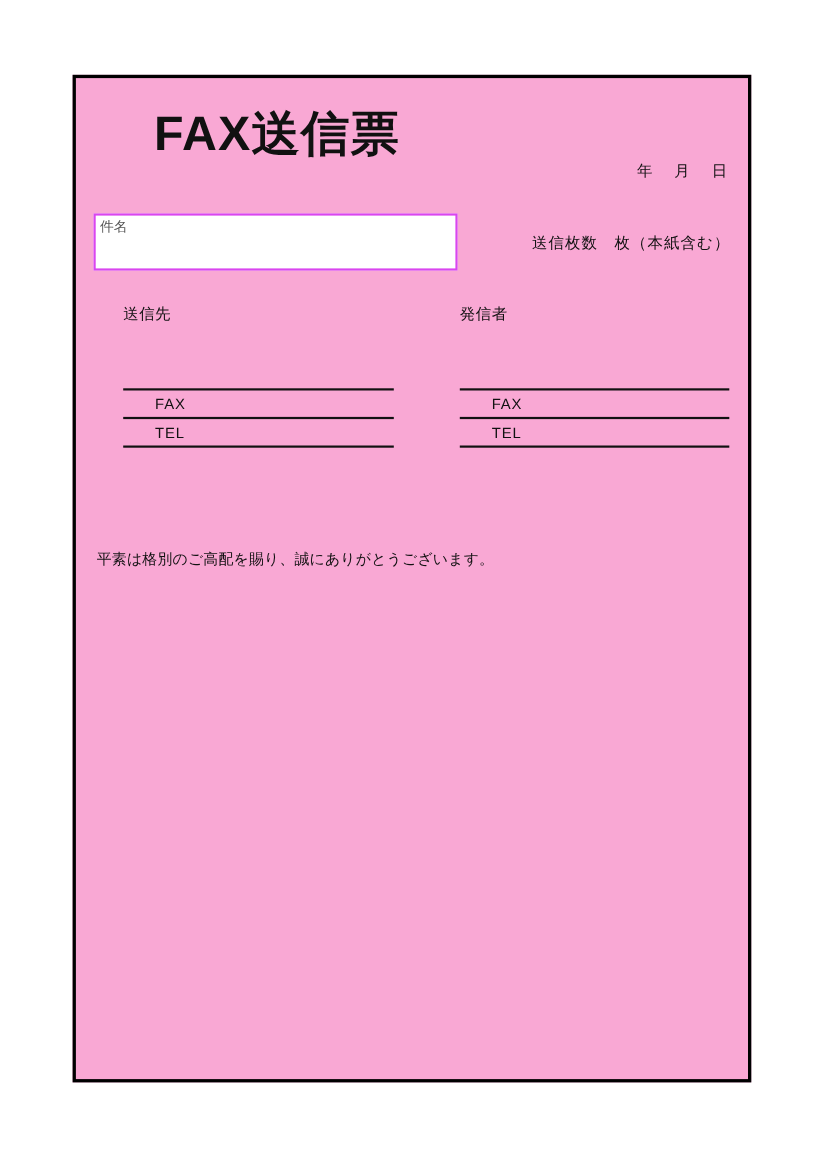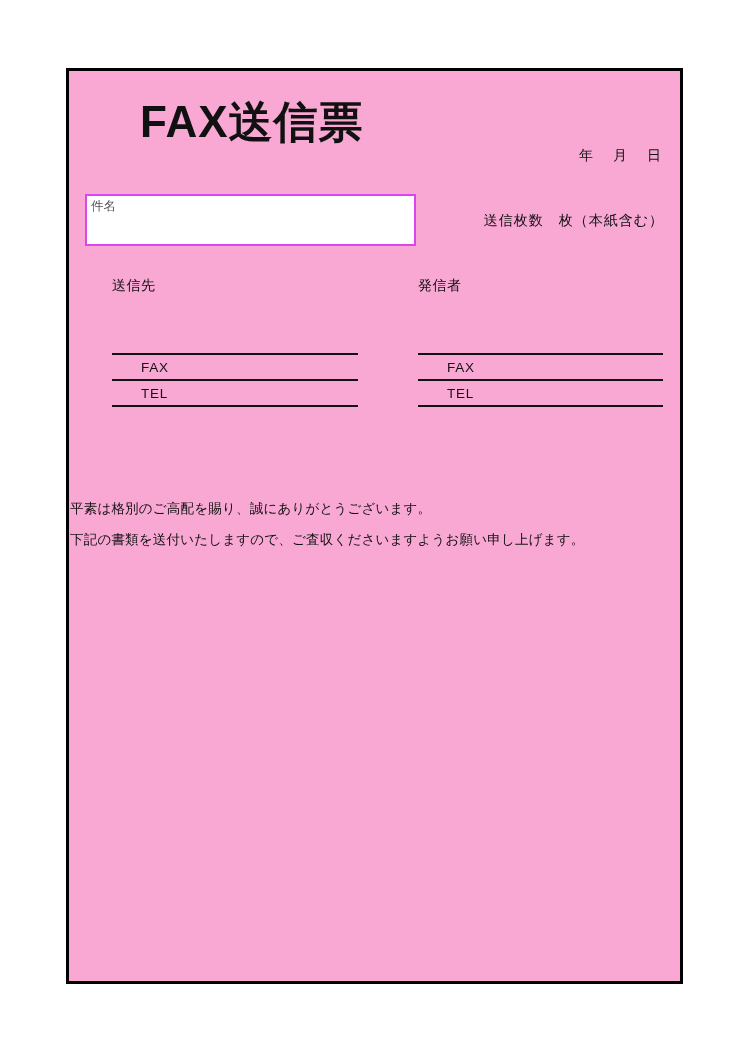--- a/index.html
+++ b/index.html
@@ -98,21 +98,21 @@
   }
   .row-name { height: 56px; }
   .row-line {
     height: 24px;
     padding-left: 29px;
     font-size: 13.5px;
     letter-spacing: 0.8px;
   }
   .greeting {
     position: absolute;
-    left: 1px;
+    left: 19px;
     top: 431px;
   }
   .greeting p {
     margin: 0 0 17px 0;
     font-size: 13.5px;
     line-height: 13.5px;
     letter-spacing: 0.2px;
     white-space: nowrap;
   }
 </style>
@@ -153,17 +153,16 @@
       <div class="field-row row-line">
         <span>FAX</span>
       </div>
       <div class="field-row row-line">
         <span>TEL</span>
       </div>
     </div>
 
     <div class="greeting">
       <p>平素は格別のご高配を賜り、誠にありがとうございます。</p>
-      <p>下記の書類を送付いたしますので、ご査収くださいますようお願い申し上げます。</p>
     </div>
 
   </div>
 </div>
 
 </body></html>

